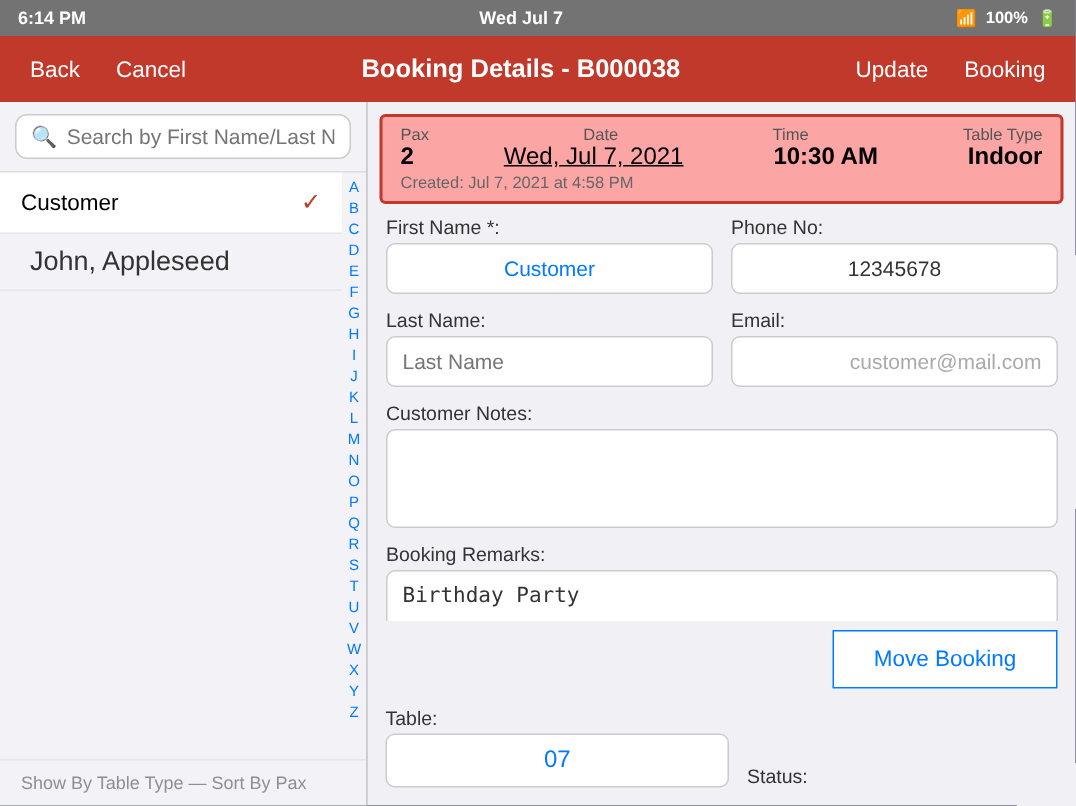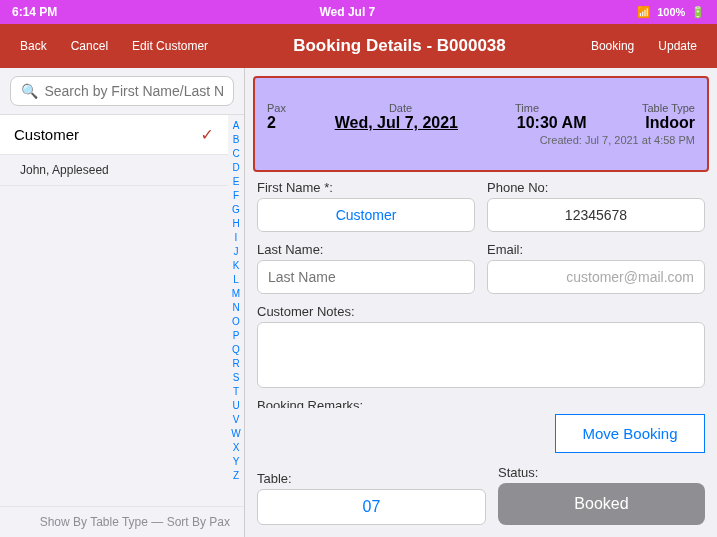--- a/index.html
+++ b/index.html
@@ -8,21 +8,21 @@
       width: 717px;
       height: 537px;
       overflow: hidden;
       background: #1a1a2e;
       position: relative;
     }
 
     
     .status-bar {
       height: 24px;
-      background: #d946ef;
+      background: #737373;
       display: flex;
       align-items: center;
       justify-content: space-between;
       padding: 0 12px;
       color: white;
       font-size: 12px;
       font-weight: 600;
       gap: 27px;
     }
     .status-right {
@@ -38,21 +38,21 @@
       background: #c0392b;
       display: flex;
       align-items: center;
       justify-content: space-between;
       padding: 0 12px;
       color: white;
     }
     .nav-left { display: flex; align-items: center; gap: 8px; }
     .nav-btn {
       color: white;
-      font-size: 12px;
+      font-size: 15px;
       background: none;
       border: none;
       cursor: pointer;
       padding: 4px 8px;
     }
     .nav-title {
       color: white;
       font-size: 17px;
       font-weight: 600;
       text-align: center;
@@ -139,40 +139,38 @@
       line-height: 14px;
       cursor: pointer;
     }
 
     .sidebar-footer {
       padding: 8px 14px;
       font-size: 12px;
       color: #8e8e93;
       border-top: 1px solid #e5e5ea;
       background: #f2f2f7;
-      text-align: right;
     }
 
     
     .right-panel {
       flex: 1;
       background: #f0f0f5;
       display: flex;
       flex-direction: column;
       overflow: hidden;
     }
 
     
     .booking-header {
-      background: #c4b5fd;
+      background: #fca5a5;
       border: 2px solid #c0392b;
       margin: 8px;
       border-radius: 4px;
-      padding: 24px 12px;
-      text-align: right;
+      padding: 6px 12px;
     }
     .booking-header-row {
       display: flex;
       align-items: center;
       justify-content: space-between;
       font-size: 15px;
     }
     .booking-header-cell {
       display: flex;
       flex-direction: column;
@@ -182,21 +180,21 @@
       font-size: 11px;
       color: #555;
       font-weight: 500;
     }
     .booking-header-value {
       font-size: 16px;
       font-weight: 600;
       color: #000;
     }
     .booking-header-value.date {
-      font-weight: 700;
+      font-weight: 400;
       text-decoration: underline;
     }
     .booking-header-value.indoor {
     }
     .created-text {
       font-size: 11px;
       color: #666;
       margin: 2px 0 0 0;
     }
 
@@ -286,21 +284,21 @@
       border-radius: 8px;
       padding: 12px;
       font-size: 16px;
       color: white;
       font-weight: 500;
       cursor: pointer;
       width: 100%;
     }
     .sub-item {
       padding: 8px 14px 8px 20px;
-      font-size: 12px;
+      font-size: 18px;
       color: #333;
       border-bottom: 1px solid #e5e5ea;
       cursor: pointer;
     }
   </style>
 </head>
 <body>
 
 <div class="status-bar">
   <span>6:14 PM</span>
@@ -309,26 +307,25 @@
     <span>📶</span>
     <span>100%</span>
     <span>🔋</span>
   </div>
 </div>
 
 <div class="nav-bar">
   <div class="nav-left">
     <button class="nav-btn">Back</button>
     <button class="nav-btn">Cancel</button>
-    <button class="nav-btn">Edit Customer</button>
   </div>
   <span class="nav-title">Booking Details - B000038</span>
   <div class="nav-left">
+    <button class="nav-btn">Update</button>
     <button class="nav-btn">Booking</button>
-    <button class="nav-btn">Update</button>
   </div>
 </div>
 
 <div class="main-bg">
 
   <div class="sidebar">
     <div class="sidebar-search">
       <div class="search-input-wrapper">
         <span class="search-icon-char">🔍</span>
         <input class="search-input" type="text" placeholder="Search by First Name/Last Na..." style="">
@@ -449,18 +446,17 @@
       <button class="move-booking-btn">Move Booking</button>
     </div>
 
     <div class="bottom-row">
       <div class="bottom-group">
         <label class="form-label">Table:</label>
         <input class="form-input filled" type="text" value="07" style="text-align: center; color: rgb(0, 122, 255); font-size: 16px;">
       </div>
       <div class="bottom-group">
         <label class="form-label">Status:</label>
-        <button class="booked-btn">Booked</button>
       </div>
     </div>
 
   </div>
 </div>
 
 </body></html>

